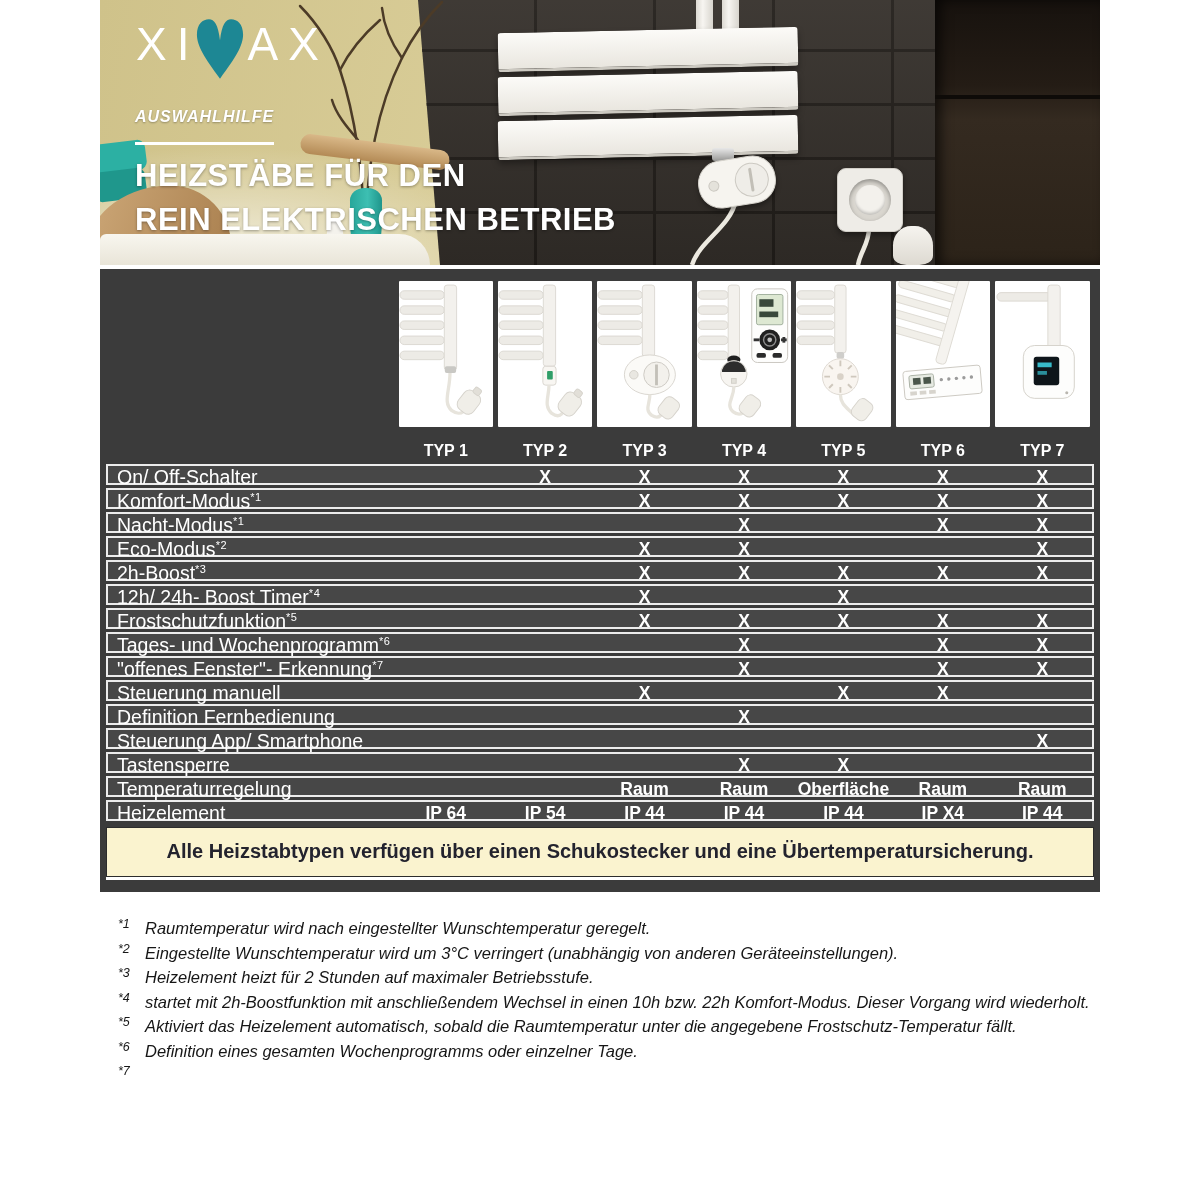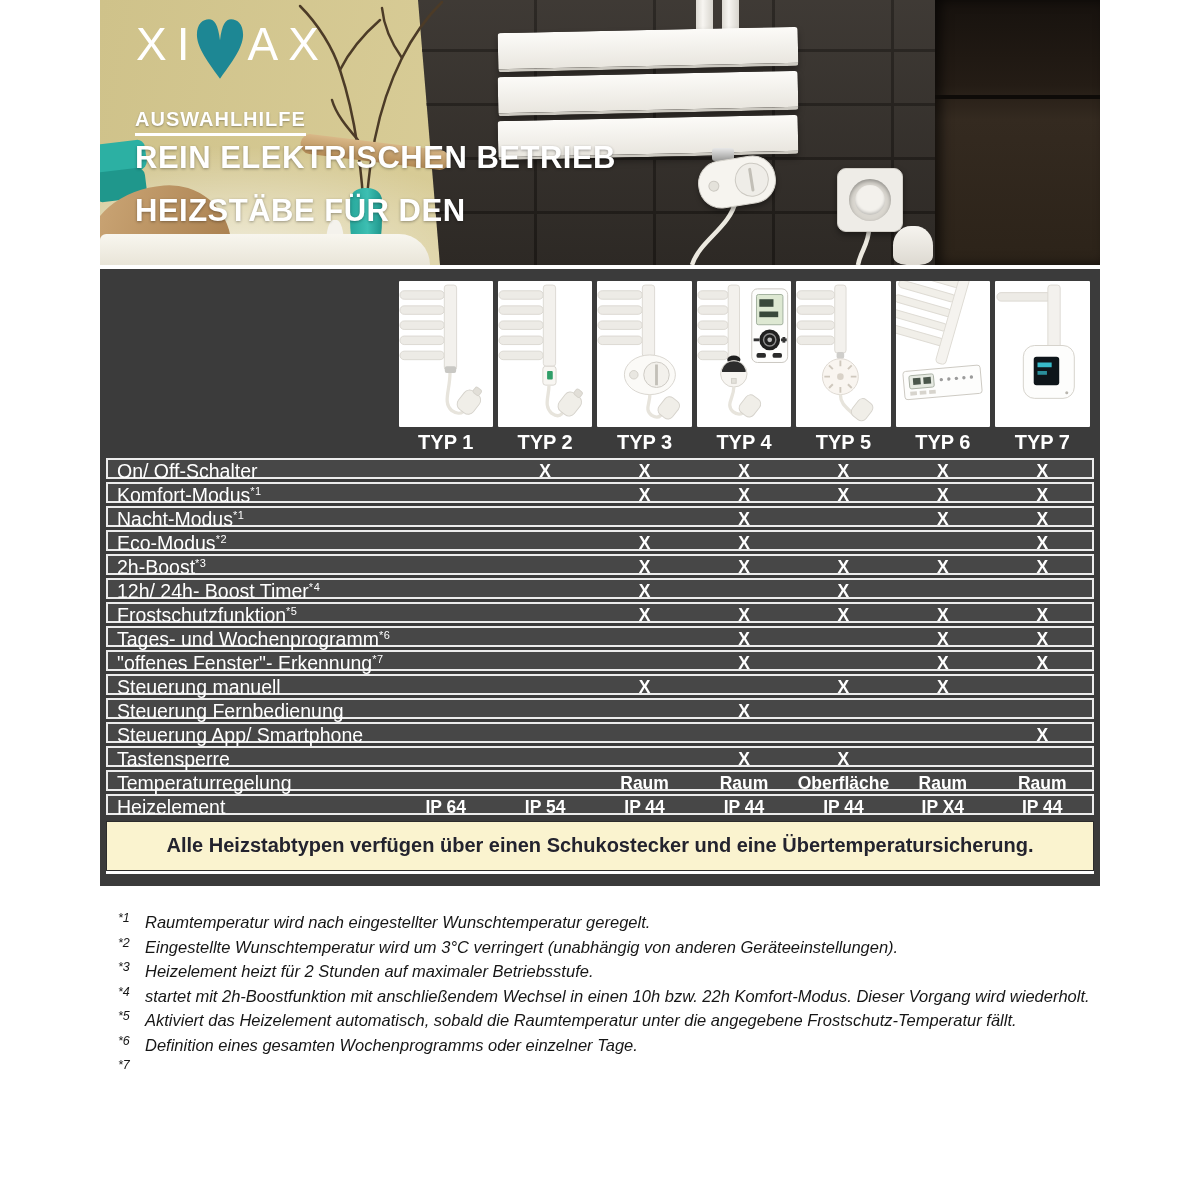--- a/index.html
+++ b/index.html
@@ -35,29 +35,29 @@
   .bottle-white{position:absolute;left:226px;top:220px;width:18px;height:45px;background:#f4f2ec;border-radius:40% 40% 26% 26%/55% 55% 14% 14%;}
   .jug-white{position:absolute;left:793px;top:226px;width:40px;height:39px;background:linear-gradient(#f6f4ef,#ddd9d1);border-radius:45% 45% 34% 34%/50% 50% 24% 24%;}
   .towel{position:absolute;left:-6px;width:52px;height:30px;border-radius:8px;transform:rotate(-7deg);}
   .towel.t1{top:142px;background:#2cb0a3;} .towel.t2{top:170px;background:#1f978c;}
   .chair{position:absolute;left:-12px;top:186px;width:142px;height:90px;background:linear-gradient(115deg,#cda878,#a87e4d);border-radius:90% 70% 0 0/100% 110% 0 0;transform:rotate(-5deg);}
   .wood-arm{position:absolute;left:200px;top:142px;width:150px;height:20px;background:linear-gradient(#d9b888,#b38a55);border-radius:10px;transform:rotate(7deg);}
   .table-edge{position:absolute;left:0;top:234px;width:330px;height:31px;background:linear-gradient(#f8f6ef,#e9e5d8);border-radius:8px 40px 0 0;}
   .logo{position:absolute;left:36px;top:14px;display:flex;align-items:flex-start;color:#fff;font-size:46px;font-weight:400;letter-spacing:10px;line-height:60px;}
   .logo svg{margin:3px 2px 0 -4px;}
   .hero-text{position:absolute;left:35px;top:108px;color:#fff;}
-  .eyebrow{display:inline-block;font-size:20px;font-weight:bold;letter-spacing:1px;border-bottom:3px solid #fff;padding-bottom:2px;text-shadow:0 1px 2px rgba(0,0,0,.3);}
+  .eyebrow{display:inline-block;font-size:16px;font-weight:bold;letter-spacing:1px;border-bottom:3px solid #fff;padding-bottom:16px;text-shadow:0 1px 2px rgba(0,0,0,.3);font-style:italic;}
   .big-title{font-size:31px;font-weight:bold;letter-spacing:.5px;line-height:44px;margin-top:9px;text-shadow:0 1px 3px rgba(0,0,0,.35);}
 
   
   .tablewrap{margin-top:4px;background:#3b3b3b;padding:12px 0 12px;}
   .products-row,.typ-row{display:grid;grid-template-columns:288px repeat(7,1fr);padding:0 8px;}
   .pbox{height:146px;background:#ffffff;margin:0 2.5px;border-radius:1px;overflow:hidden;}
   .pbox svg{width:100%;height:100%;display:block;}
-  .typ-label{color:#fff;font-weight:bold;font-size:20px;text-align:center;padding:4px 0 4px;}
+  .typ-label{color:#fff;font-weight:bold;font-size:16px;text-align:center;padding:15px 0 4px;}
   .trow{display:grid;grid-template-columns:288px repeat(7,1fr);align-items:center;height:21px;background:#474747;border:2px solid #ececec;box-sizing:border-box;margin:0 6px 3px;}
   .rlabel{color:#fff;font-size:19.5px;padding-left:9px;white-space:nowrap;}
   .rlabel sup{font-size:11px;letter-spacing:.5px;}
   .tcell{color:#fff;font-weight:bold;font-size:17.5px;text-align:center;}
   .note-banner{margin:6px 6px 0;height:48px;line-height:46px;background:#faf3cf;border:1px solid #2c2c2c;text-align:center;font-weight:bold;font-size:20px;color:#23232e;}
   .note-underline{height:3px;background:#ffffff;margin:0 6px;}
 
   
   .footnotes{width:1000px;margin:0 auto;padding:24px 0 0 18px;color:#161616;}
   .fn{display:flex;font-style:italic;font-size:16.5px;line-height:24.5px;}
@@ -116,22 +116,22 @@
     <div class="logo">
       <span>XI</span>
       <svg width="50" height="64" viewBox="0 0 52 66">
         <path d="M26,64 C10,42 2,30 2,18 C2,7 8,2 14.5,2 C20,2 24,7 26,24 C28,7 32,2 37.5,2 C44,2 50,7 50,18 C50,30 42,42 26,64 Z" fill="#1d8794"></path>
       </svg>
       <span>AX</span>
     </div>
 
     <div class="hero-text">
       <div class="eyebrow">AUSWAHLHILFE</div>
+      <div class="big-title">HEIZSTÄBE FÜR DEN</div>
       <div class="big-title" style="margin-top:0;">REIN ELEKTRISCHEN BETRIEB</div>
-      <div class="big-title">HEIZSTÄBE FÜR DEN</div>
     </div>
   </div>
 
   <div class="tablewrap">
 
     <div class="products-row">
       <div></div>
 
       <div class="pbox">
         <svg viewBox="0 0 100 146">
@@ -403,21 +403,21 @@
           <div class="rlabel">Steuerung manuell</div>
           <div class="tcell"></div>
           <div class="tcell"></div>
           <div class="tcell">X</div>
           <div class="tcell"></div>
           <div class="tcell">X</div>
           <div class="tcell">X</div>
           <div class="tcell"></div>
         </div>
         <div class="trow">
-          <div class="rlabel">Steuerung Fernbedienung</div>
+          <div class="rlabel">Definition Fernbedienung</div>
           <div class="tcell"></div>
           <div class="tcell"></div>
           <div class="tcell"></div>
           <div class="tcell">X</div>
           <div class="tcell"></div>
           <div class="tcell"></div>
           <div class="tcell"></div>
         </div>
         <div class="trow">
           <div class="rlabel">Steuerung App/ Smartphone</div>

